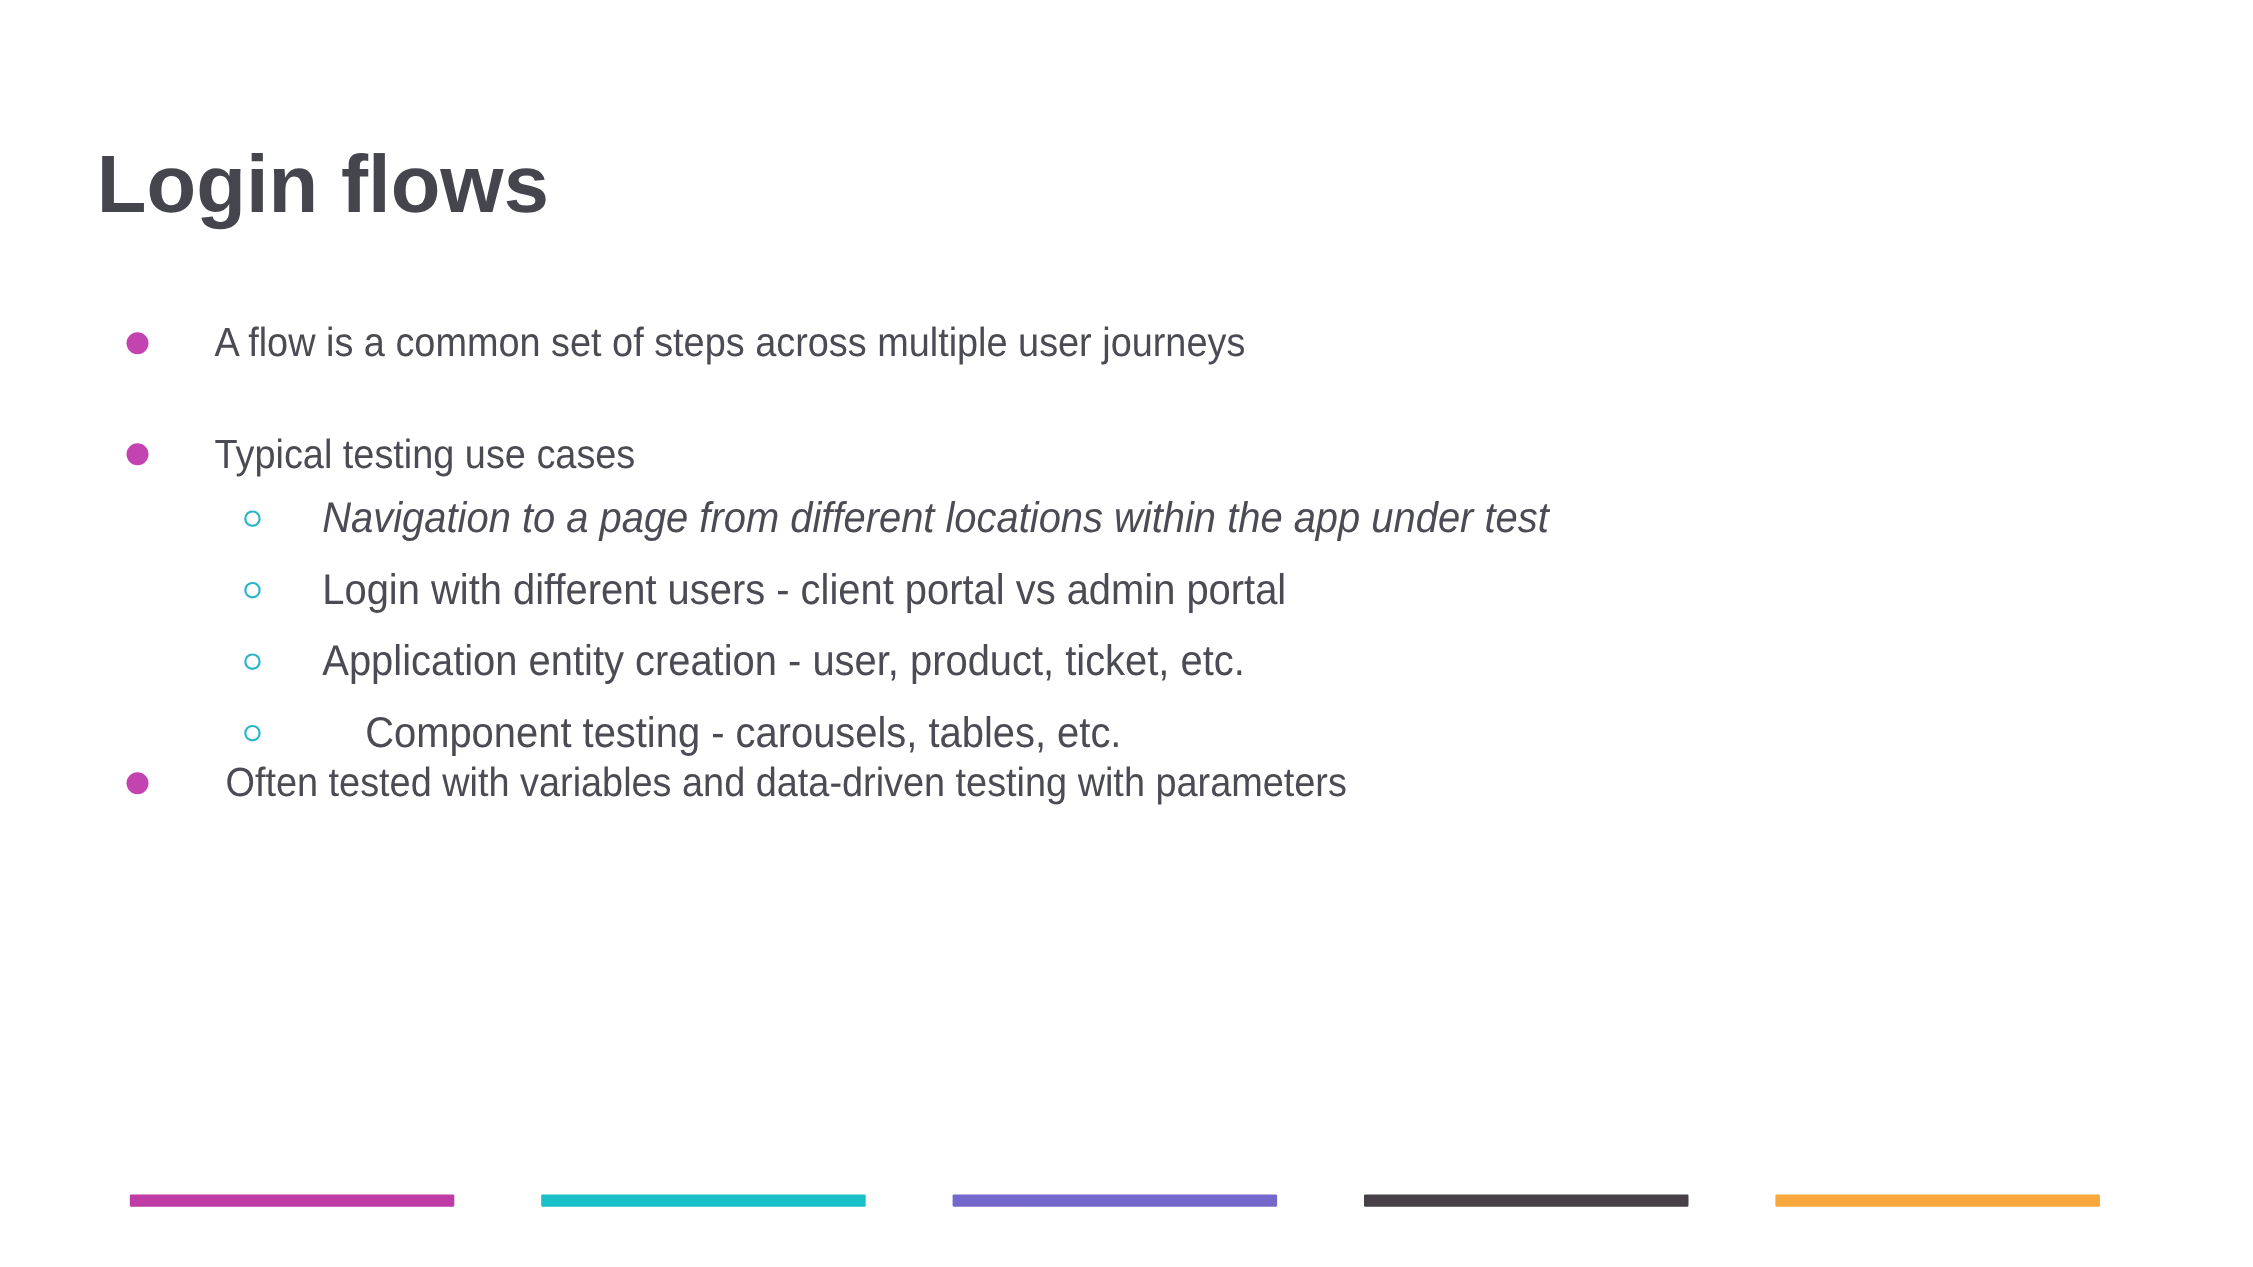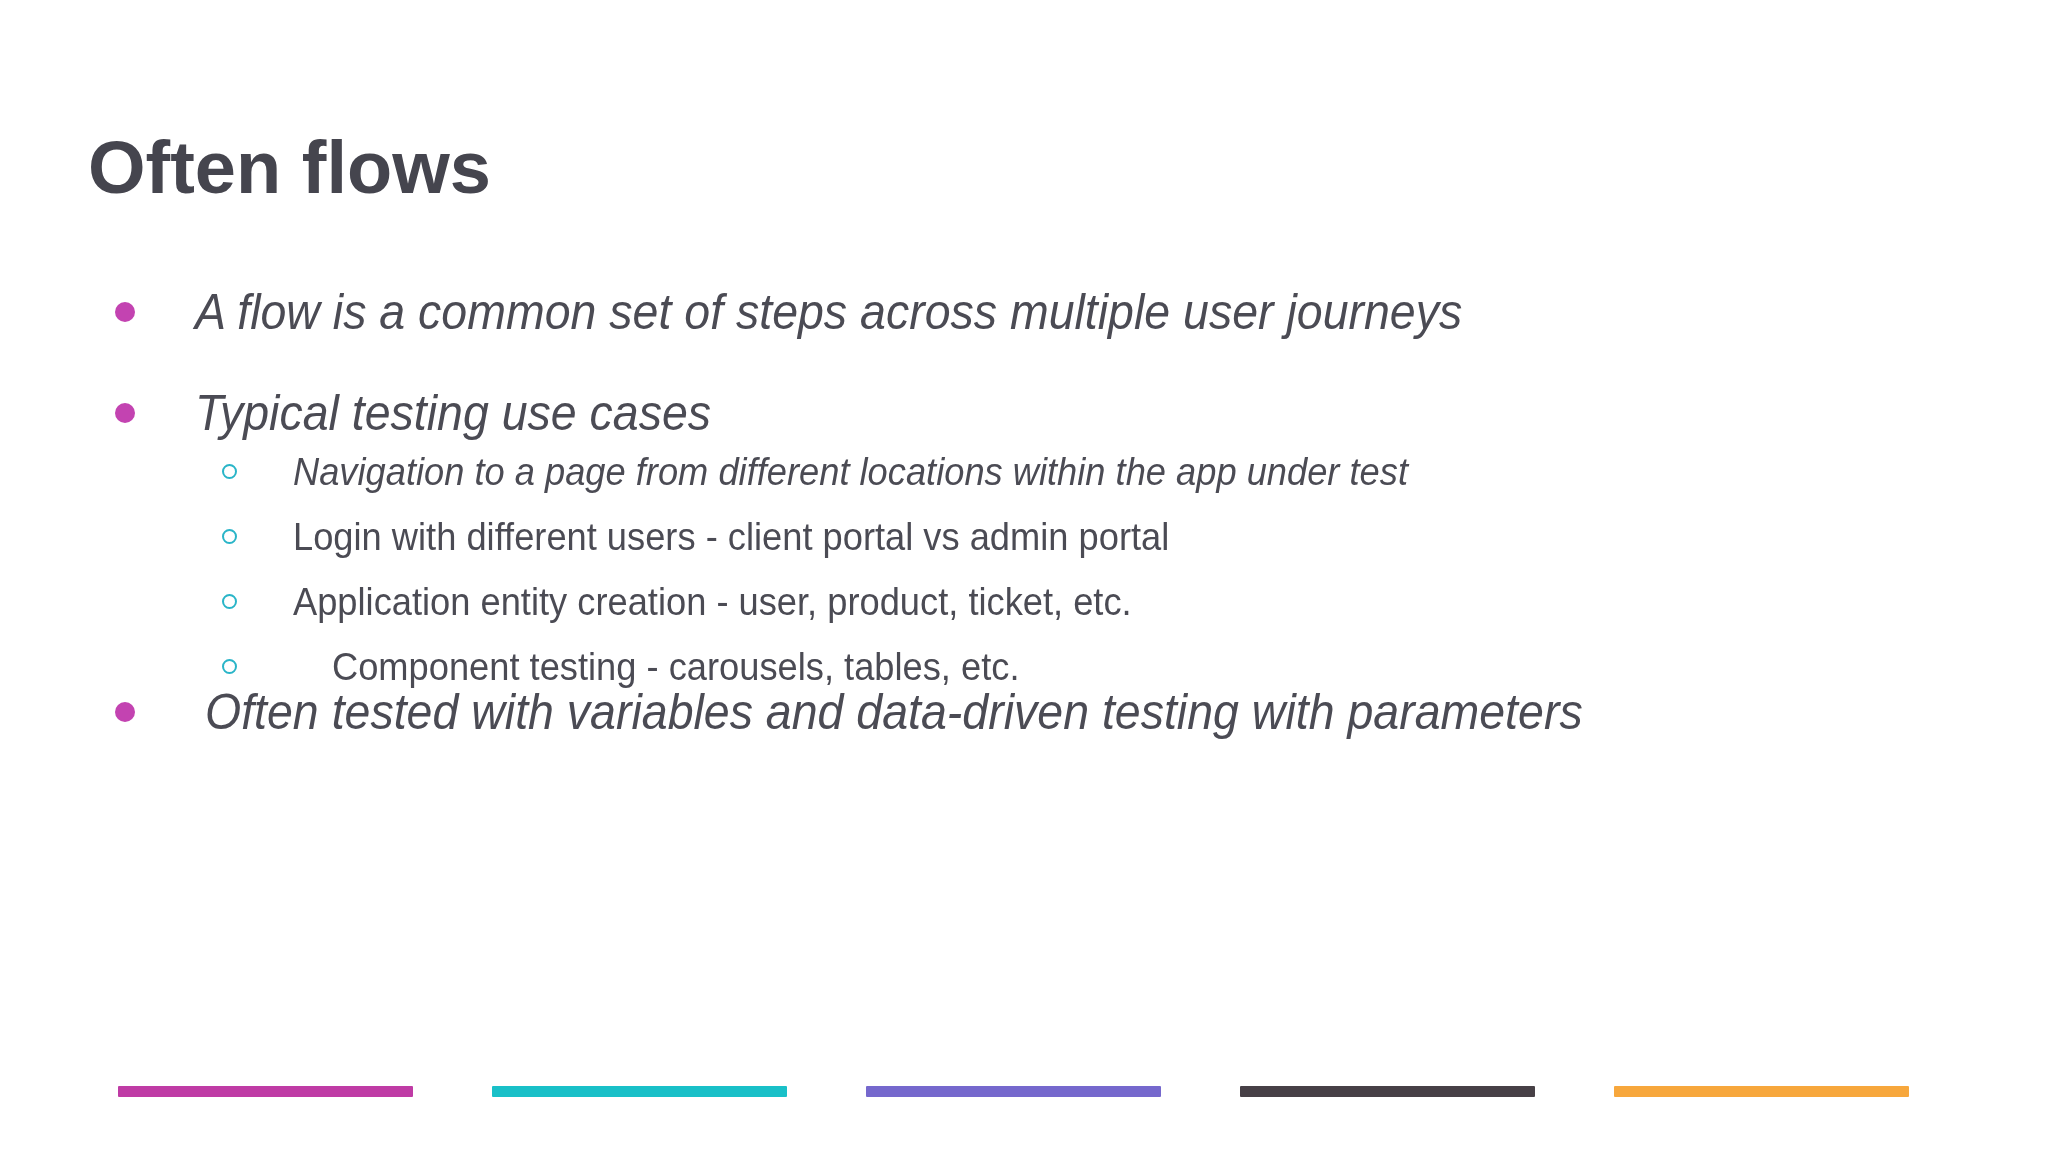--- a/index.html
+++ b/index.html
@@ -33,21 +33,21 @@
     display: flex;
     align-items: center;
     color: #4b4b54;
     white-space: nowrap;
   }
   .row .txt {
     display: inline-block;
     transform: scaleX(0.93);
     transform-origin: 0 50%;
   }
-  .row.main { font-size: 50px; font-style: italic; }
+  .row.main { font-size: 37px; }
   .row.sub  { font-size: 39px; }
   .row.main .txt { margin-left: 195px; }
   .row.sub  .txt { margin-left: 293px; }
   .dot {
     position: absolute;
     left: 115px;
     top: 50%;
     margin-top: -10px;
     width: 20px;
     height: 20px;
@@ -88,21 +88,21 @@
   .bar.b1 { background: #19c0c8; }
   .bar.b2 { background: #7568cd; }
   .bar.b3 { background: #474046; }
   .bar.b4 { background: #f7a73c; }
 </style>
 </head>
 <body>
 
 <div class="slide">
 
-  <div class="title">Often flows</div>
+  <div class="title">Login flows</div>
 
   <div class="row main r0">
     <span class="dot" style="background-color: rgb(195, 67, 177);"></span>
     <span class="txt">A flow is a common set of steps across multiple user journeys</span>
   </div>
 
   <div class="row main r1">
     <span class="dot" style="background-color: rgb(195, 67, 177);"></span>
     <span class="txt">Typical testing use cases</span>
   </div>

